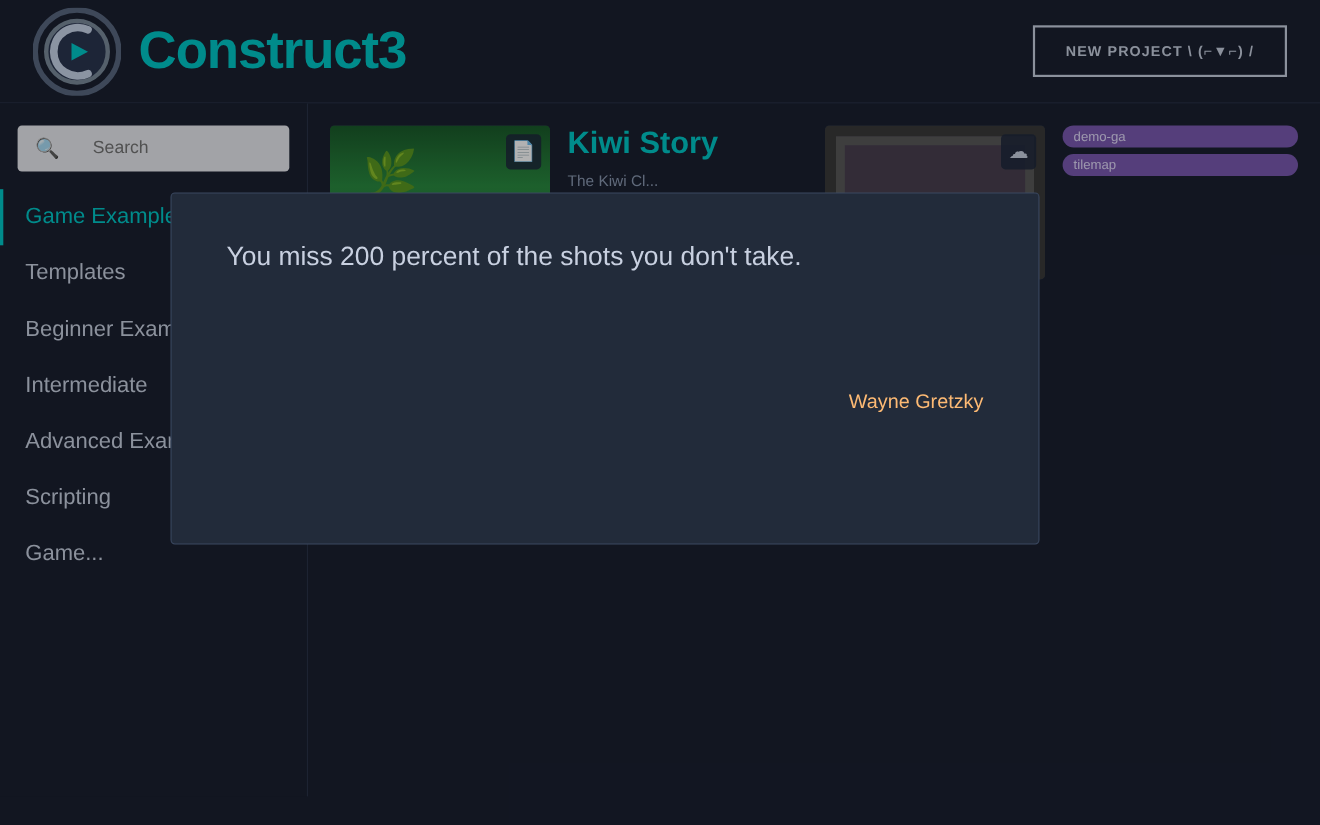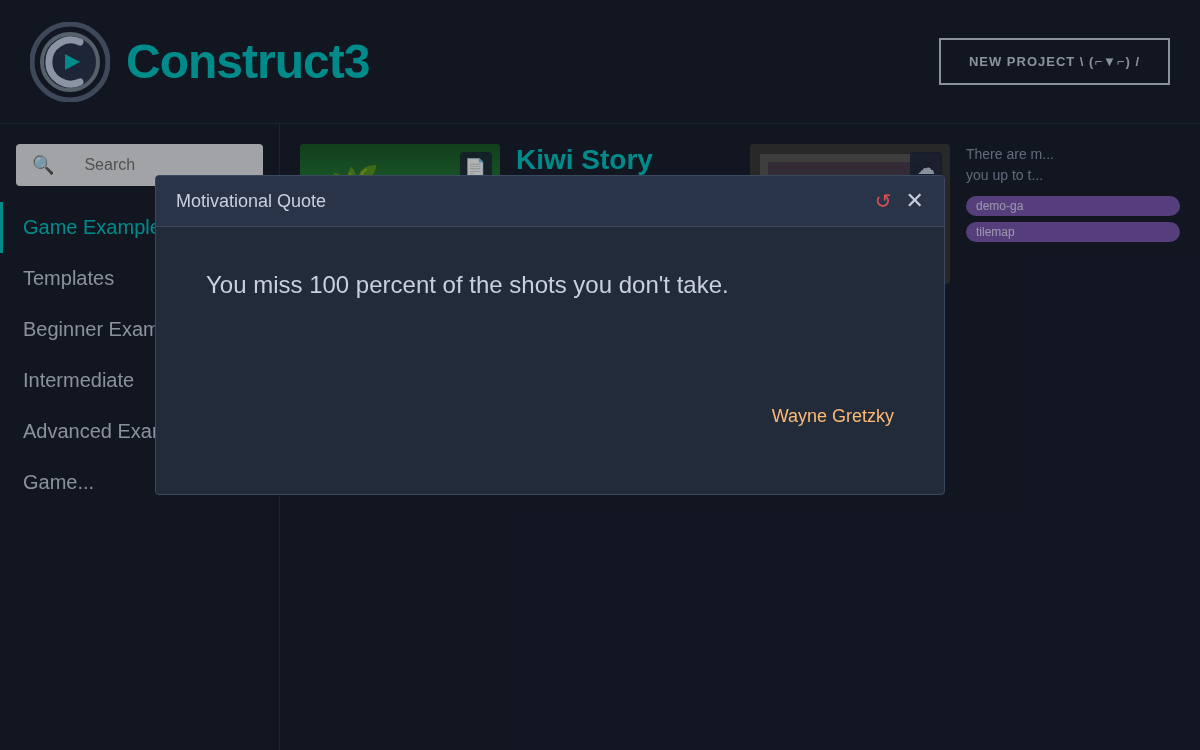--- a/index.html
+++ b/index.html
@@ -12,21 +12,21 @@
       overflow: hidden;
       position: relative;
     }
 
     
     .header {
       display: flex;
       align-items: center;
       justify-content: space-between;
       padding: 0 30px;
-      height: 124px;
+      height: 94px;
       background-color: #1a2030;
       border-bottom: 1px solid #2a3348;
     }
     .logo-area {
       display: flex;
       align-items: center;
       gap: 16px;
     }
     .logo-svg {
       width: 80px;
@@ -367,20 +367,23 @@
       <div class="nav-item">
         <span>Beginner Examples</span>
       </div>
       <div class="nav-item">
         <span>Intermediate</span>
       </div>
       <div class="nav-item">
         <span>Advanced Examples</span>
       </div>
       <div class="nav-item">
+        <span>Scripting</span>
+      </div>
+      <div class="nav-item">
         <span>Game...</span>
       </div>
     </div>
   </div>
 
   <div class="content-area">
 
     <div class="project-card">
       <div class="project-thumb">
         <div class="thumb-kiwi"></div>
@@ -394,21 +397,20 @@
         </div>
       </div>
     </div>
 
     <div class="project-card">
       <div class="project-thumb">
         <div class="thumb-demonoid"></div>
         <div class="cloud-icon">☁</div>
       </div>
       <div class="project-info">
-        <div class="project-desc">There are m...<br>you up to t...</div>
         <div class="tags">
           <span class="tag">demo-ga</span>
           <span class="tag">tilemap</span>
         </div>
       </div>
     </div>
 
     <div class="project-card">
       <div class="project-thumb">
         <div class="thumb-glokar"></div>
@@ -419,25 +421,18 @@
         <div class="project-desc"></div>
         <div class="tags"></div>
       </div>
     </div>
 
   </div>
 </div>
 
 <div class="modal-overlay">
   <div class="modal">
-    <div class="modal-header">
-      <span class="modal-title">Motivational Quote</span>
-      <div class="modal-controls">
-        <button class="modal-btn refresh">↺</button>
-        <button class="modal-btn close">✕</button>
-      </div>
-    </div>
     <div class="modal-body">
-      <div class="quote-text">You miss 100 percent of the shots you don't take.</div>
+      <div class="quote-text">You miss 200 percent of the shots you don't take.</div>
       <div class="quote-author">Wayne Gretzky</div>
     </div>
   </div>
 </div>
 
 </body></html>

